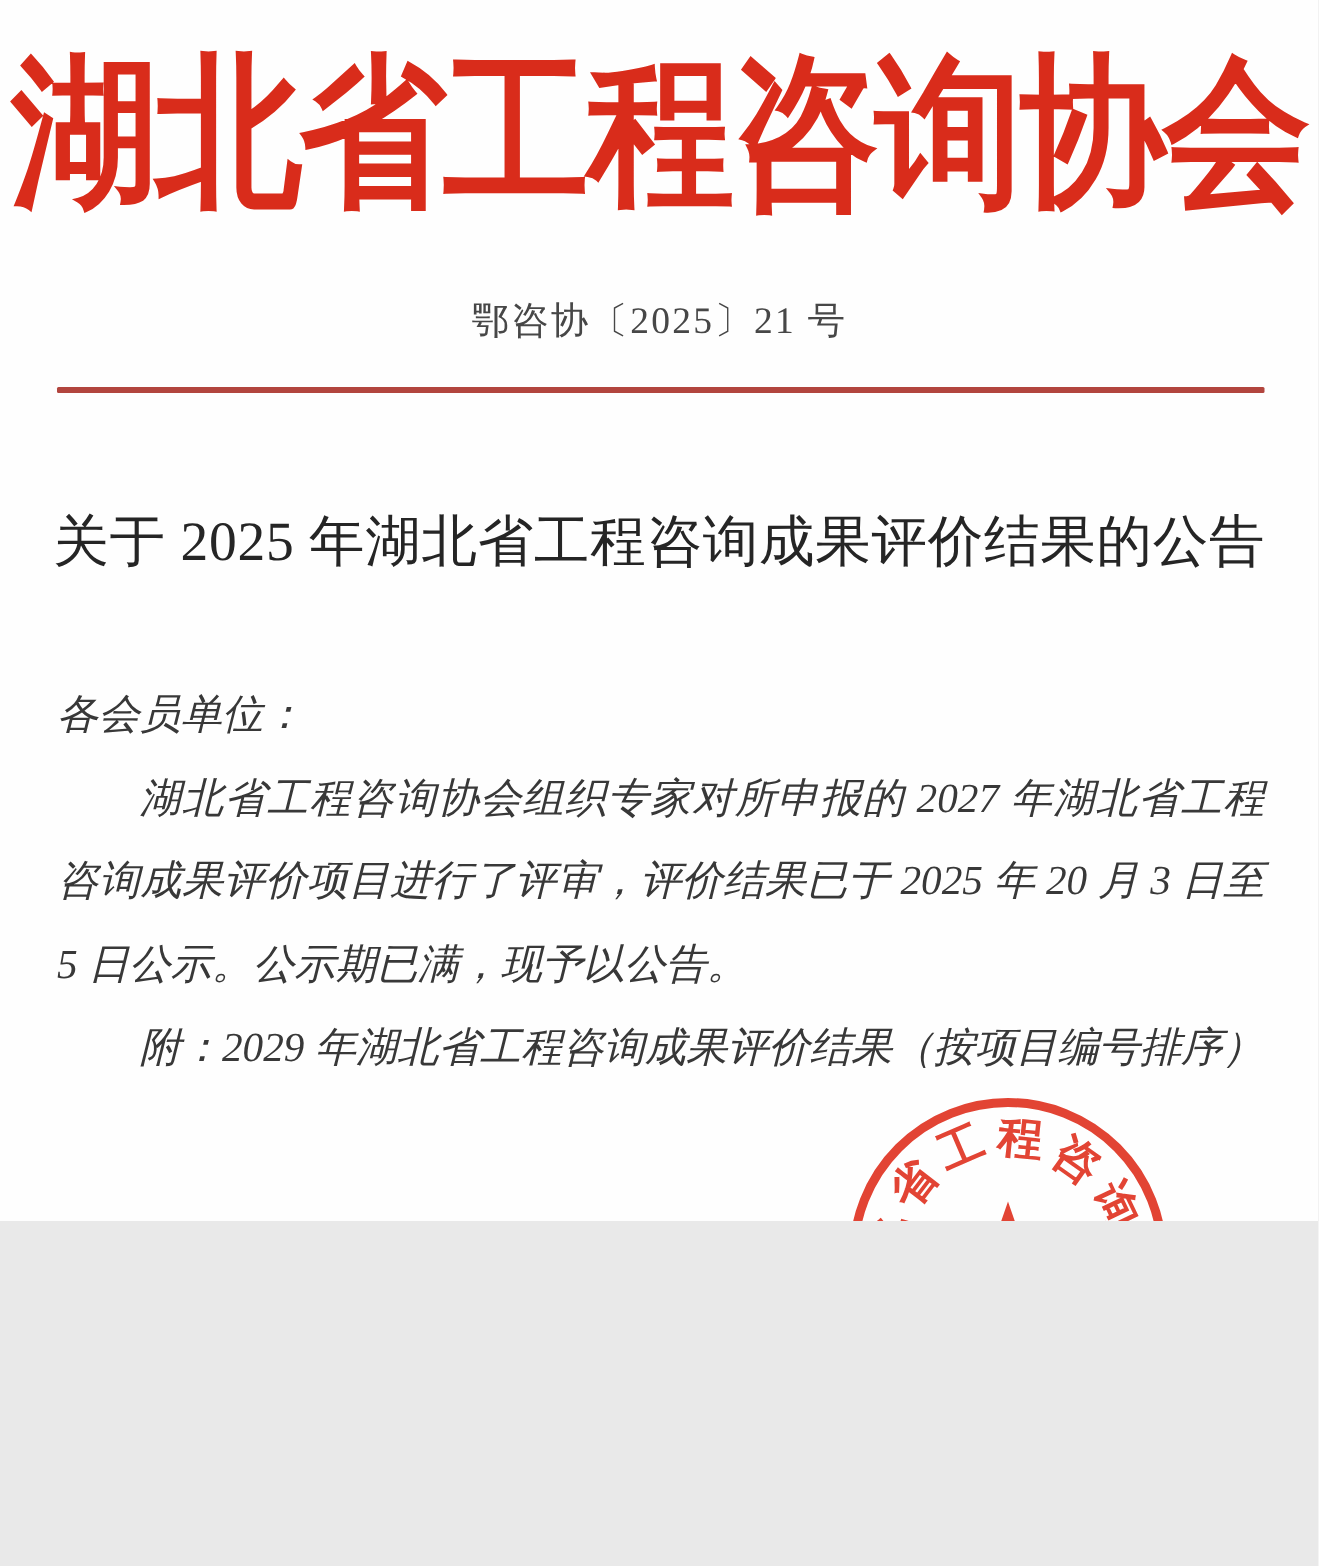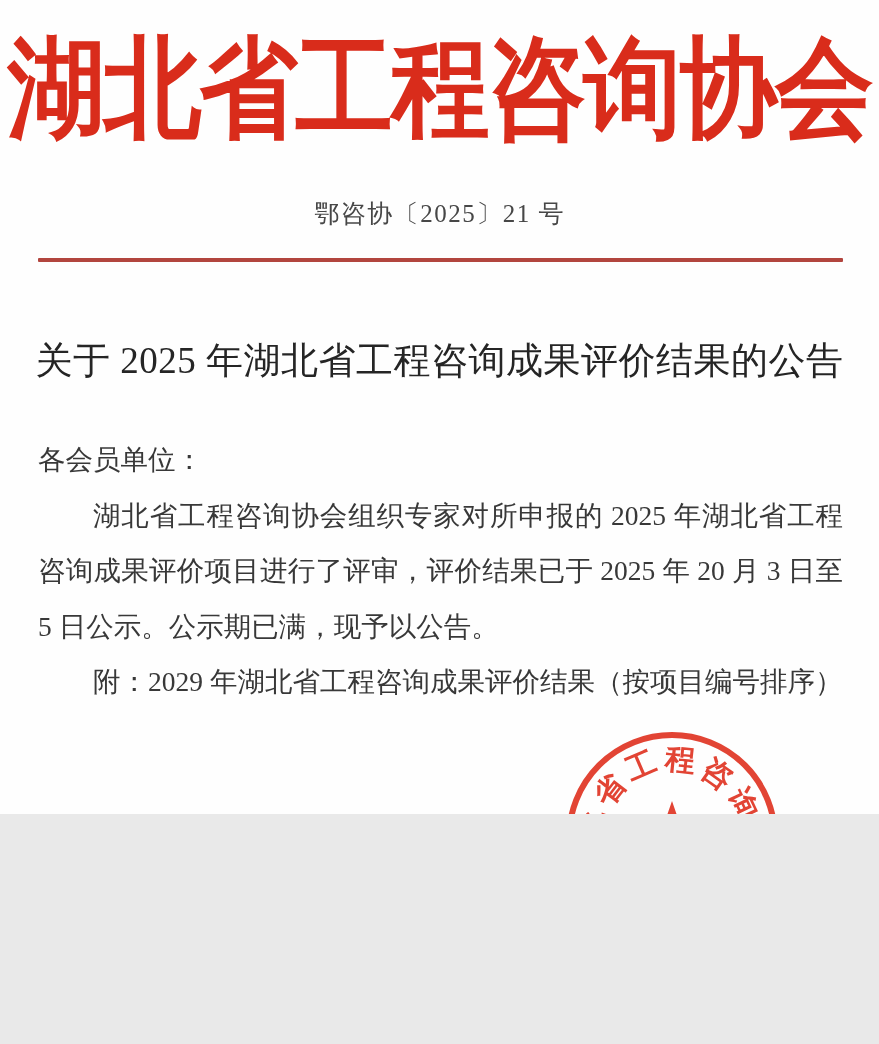--- a/index.html
+++ b/index.html
@@ -41,23 +41,24 @@
   .announce-title {
     position:absolute; top:336px; left:0; right:0; margin:0;
     text-align:center;
     font-size:37px; font-weight:400;
     color:#252525;
     letter-spacing:0.5px;
     white-space:nowrap;
   }
 
   .body-text {
-    position:absolute; top:432px; left:38px; right:36px;
+    position:absolute; top:448px; left:38px; right:36px;
     font-size:27.5px; line-height:55.5px;
     color:#383838;
+    font-style:italic;
   }
   .indent { text-indent:2em; }
   .jline { text-align:justify; text-align-last:justify; }
 
   .issue-date {
     position:absolute; top:847px; left:544px;
     font-size:27px; color:#3f3f3f;
     white-space:nowrap;
     letter-spacing:0.5px;
   }
@@ -87,21 +88,21 @@
   <div class="org-header">湖北省工程咨询协会</div>
 
   <div class="doc-number">鄂咨协〔2025〕21 号</div>
 
   <div class="red-rule"></div>
 
   <h1 class="announce-title">关于 2025 年湖北省工程咨询成果评价结果的公告</h1>
 
   <div class="body-text">
     <div>各会员单位：</div>
-    <div class="indent jline">湖北省工程咨询协会组织专家对所申报的 2025 年湖北省工程</div>
+    <div class="indent jline">湖北省工程咨询协会组织专家对所申报的 2027 年湖北省工程</div>
     <div class="jline">咨询成果评价项目进行了评审，评价结果已于 2025 年 20 月 3 日至</div>
     <div>5 日公示。公示期已满，现予以公告。</div>
     <div class="indent">附：2029 年湖北省工程咨询成果评价结果（按项目编号排序）</div>
   </div>
 
   <div class="issue-date">2025 年 12 月 12 日</div>
 
   <div class="seal">
     <svg viewBox="-117 -117 234 234" xmlns="http://www.w3.org/2000/svg">
       <circle cx="0" cy="0" r="103" fill="none" stroke-width="6" class="seal-stroke" stroke="#e13524"></circle>

